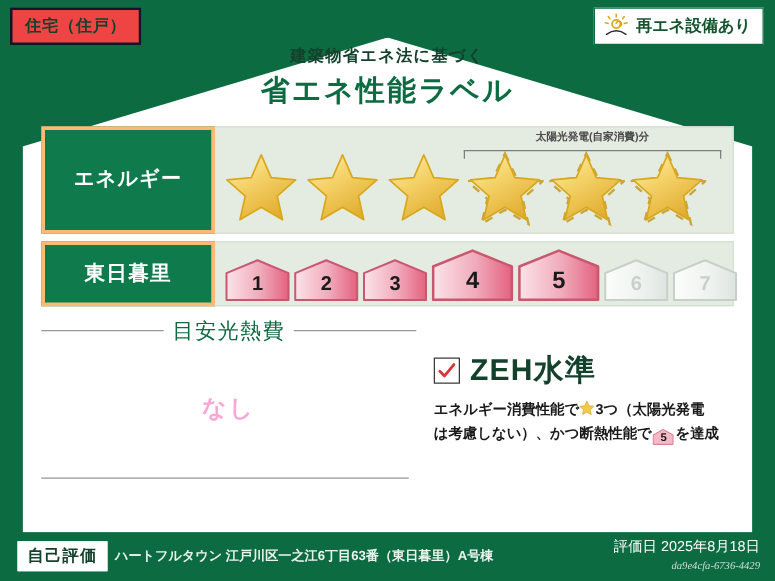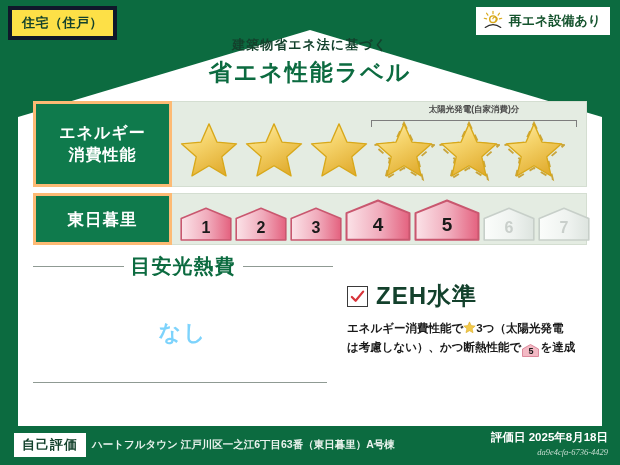--- a/index.html
+++ b/index.html
@@ -8,21 +8,21 @@
     background:#0b6b42;
     font-family:"Liberation Sans","DejaVu Sans",sans-serif;
     overflow:hidden;
     position:relative;
   }
   #root{position:absolute;inset:0;background:#0c6b40;}
 
   
   .badge-type{
     position:absolute;left:8px;top:6px;
-    background:#fde047;border:4px solid #0f172a;
+    background:#ef4444;border:2px solid #0f172a;
     padding:4px 10px;font-size:13px;font-weight:bold;color:#13412c;
     letter-spacing:0.5px;z-index:6;
   }
   .badge-solar{
     position:absolute;right:9px;top:6px;
     background:#ffffff;border:1px solid #0c6b40;
     padding:3px 9px 3px 6px;display:flex;align-items:center;gap:5px;
     font-size:13px;font-weight:bold;color:#14532d;z-index:6;
   }
   .sun-icon{width:22px;height:22px;flex:0 0 22px;}
@@ -77,23 +77,23 @@
   .lv svg{position:absolute;inset:0;width:100%;height:100%;}
   .lv span{position:relative;z-index:2;font-size:16px;font-weight:bold;color:#1a1a1a;padding-bottom:4px;}
   .lv.big span{font-size:19px;padding-bottom:5px;}
   .lv.off span{color:#c9cfcb;}
 
   
   .lower{position:absolute;left:33px;top:253px;width:554px;height:136px;display:flex;z-index:5;}
   .cost{flex:0 0 300px;position:relative;}
   .cost-head{display:flex;align-items:center;gap:7px;}
   .cost-head .ln{flex:1;height:1px;background:#8f9a93;}
-  .cost-head .tx{font-size:20px;font-weight:bold;color:#0c6b40;letter-spacing:1px;}
+  .cost-head .tx{font-size:17px;font-weight:normal;color:#0c6b40;letter-spacing:1px;}
   .cost-value{
-    text-align:center;font-size:22px;font-weight:bold;color:#7dd3fc;
+    text-align:center;font-size:19px;font-weight:bold;color:#f9a8d4;
     margin-top:38px;letter-spacing:2px;
   }
   .cost-foot{position:absolute;left:0;right:6px;bottom:6px;height:1px;background:#8f9a93;}
 
   .zeh{flex:1;padding-left:14px;padding-top:27px;}
   .zeh-head{display:flex;align-items:center;gap:8px;}
   .chk{
     width:19px;height:19px;border:1.6px solid #3a3a3a;background:#fff;
     display:flex;align-items:center;justify-content:center;flex:0 0 19px;
   }
@@ -111,21 +111,21 @@
   .footer{position:absolute;left:0;right:0;bottom:0;height:39px;z-index:6;}
   .self-badge{
     position:absolute;left:14px;top:7px;background:#fff;border:1px solid #fff;
     padding:2px 7px;font-size:13px;font-weight:bold;color:#13412c;letter-spacing:1px;
   }
   .prop-name{
     position:absolute;left:92px;top:12px;font-size:10.5px;color:#eaf3ee;font-weight:bold;
     white-space:nowrap;
   }
   .eval{position:absolute;right:12px;top:4px;text-align:right;}
-  .eval-date{font-size:11.5px;color:#ffffff;font-weight:bold;}
+  .eval-date{font-size:11.5px;color:#ffffff;font-weight:normal;}
   .eval-id{font-size:8.5px;color:#c9ded2;margin-top:2px;font-family:"Liberation Serif",serif;font-style:italic;}
 </style>
 </head>
 <body>
 
 <div id="root">
 
   <div class="badge-type">住宅（住戸）</div>
 
   <div class="badge-solar">
@@ -151,21 +151,20 @@
   <div class="title-wrap">
     <div class="title-sub">建築物省エネ法に基づく</div>
     <div class="title-main">省エネ性能ラベル</div>
   </div>
 
   <div class="rows">
 
     <div class="row row-energy">
       <div class="row-label">
         <span>エネルギー</span>
-        <span>消費性能</span>
       </div>
       <div class="row-body">
         <div class="solar-bracket">
           <div class="bk-label">太陽光発電(自家消費)分</div>
           <div class="bk-line"></div>
         </div>
         <div class="stars" id="stars">
             <div class="star-cell">
               <svg viewBox="0 0 64 64">
                 <defs>

